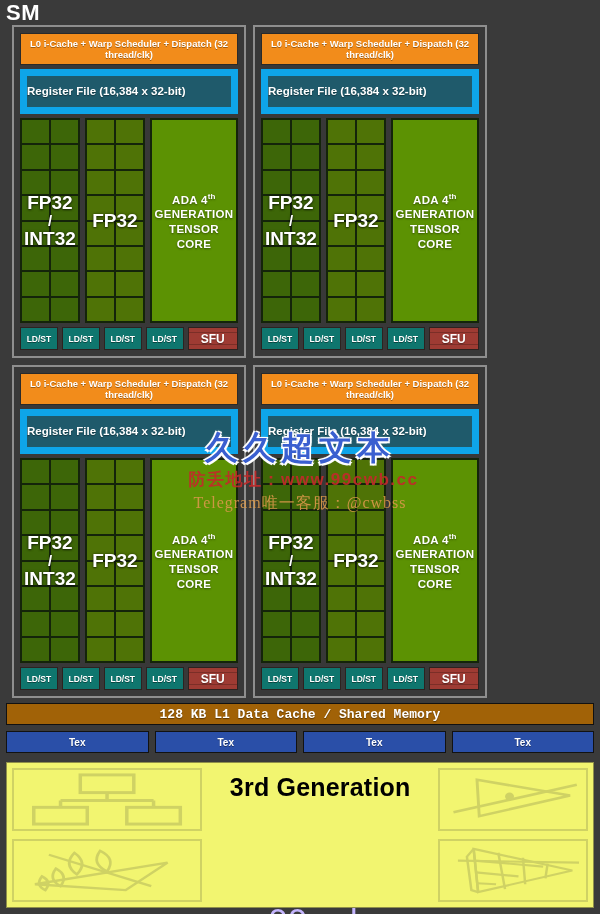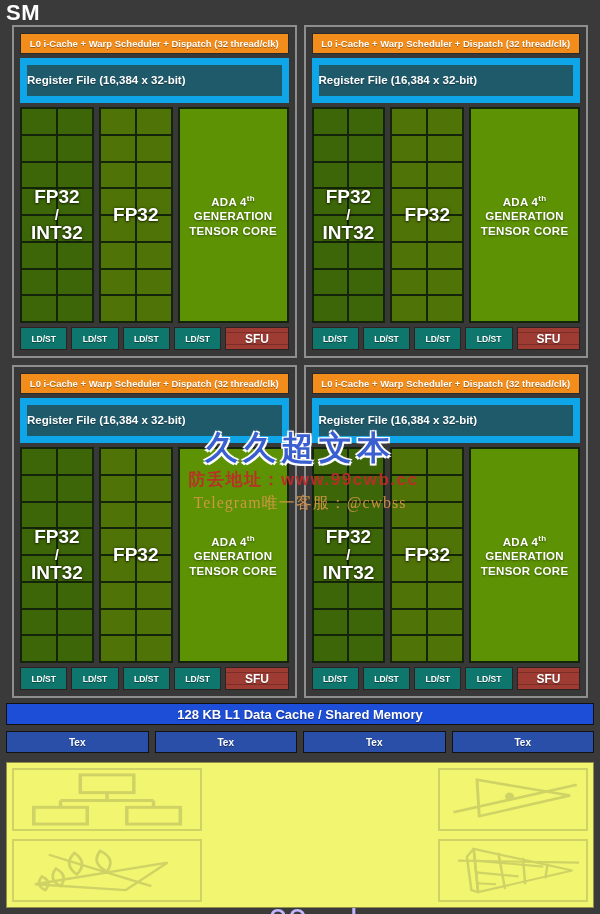--- a/index.html
+++ b/index.html
@@ -26,21 +26,21 @@
     color: #ffffff;
     letter-spacing: 0.5px;
     line-height: 24px;
   }
 
   
   .quad-grid {
     position: absolute;
     left: 12px;
     top: 25px;
-    width: 576px;
+    width: 475px;
     height: 673px;
     display: grid;
     grid-template-columns: 1fr 1fr;
     grid-template-rows: 1fr 1fr;
     gap: 7px;
   }
 
   .quadrant {
     border: 2px solid #8e8e8e;
     background: #383838;
@@ -191,30 +191,31 @@
   .sfu::before { top: 4px; }
   .sfu::after  { bottom: 4px; }
 
   
   .l1-bar {
     position: absolute;
     left: 6px;
     top: 703px;
     width: 588px;
     height: 22px;
-    background: #1d4ed8;
+    background: #a16207;
     border: 1px solid #111111;
     color: #ffffff;
     font-size: 13px;
     font-weight: bold;
     display: flex;
     align-items: center;
     justify-content: center;
     box-sizing: border-box;
     text-shadow: 0 1px 1px rgba(0,0,0,.45);
+    font-family: Liberation Mono, monospace;
   }
 
   
   .tex-row {
     position: absolute;
     left: 6px;
     top: 731px;
     width: 588px;
     height: 22px;
     display: flex;
@@ -654,20 +655,21 @@
           <path d="M30 8 L34 52"></path>
           <path d="M31 20 L92 26 M32 32 L70 36 M33 43 L50 44"></path>
           <path d="M52 12 L58 49 M74 17 L76 44 M96 23 L94 38"></path>
           <path d="M16 20 L124 22"></path>
           <path d="M30 8 L24 16 L28 50 L34 52"></path>
         </g>
       </svg>
     </div>
 
     <div class="rt-text">
+      <div class="line2">3rd Generation</div>
     </div>
 
   </div>
 </div>
 
 <div class="wm wm-cn-main">久久超文本</div>
 <div class="wm wm-cn-red">防丢地址：www.99cwb.cc</div>
 <div class="wm wm-cn-tg">Telegram唯一客服：@cwbss</div>
 <div class="wm wm-url-bottom">www.99cwb.cc</div>
 

